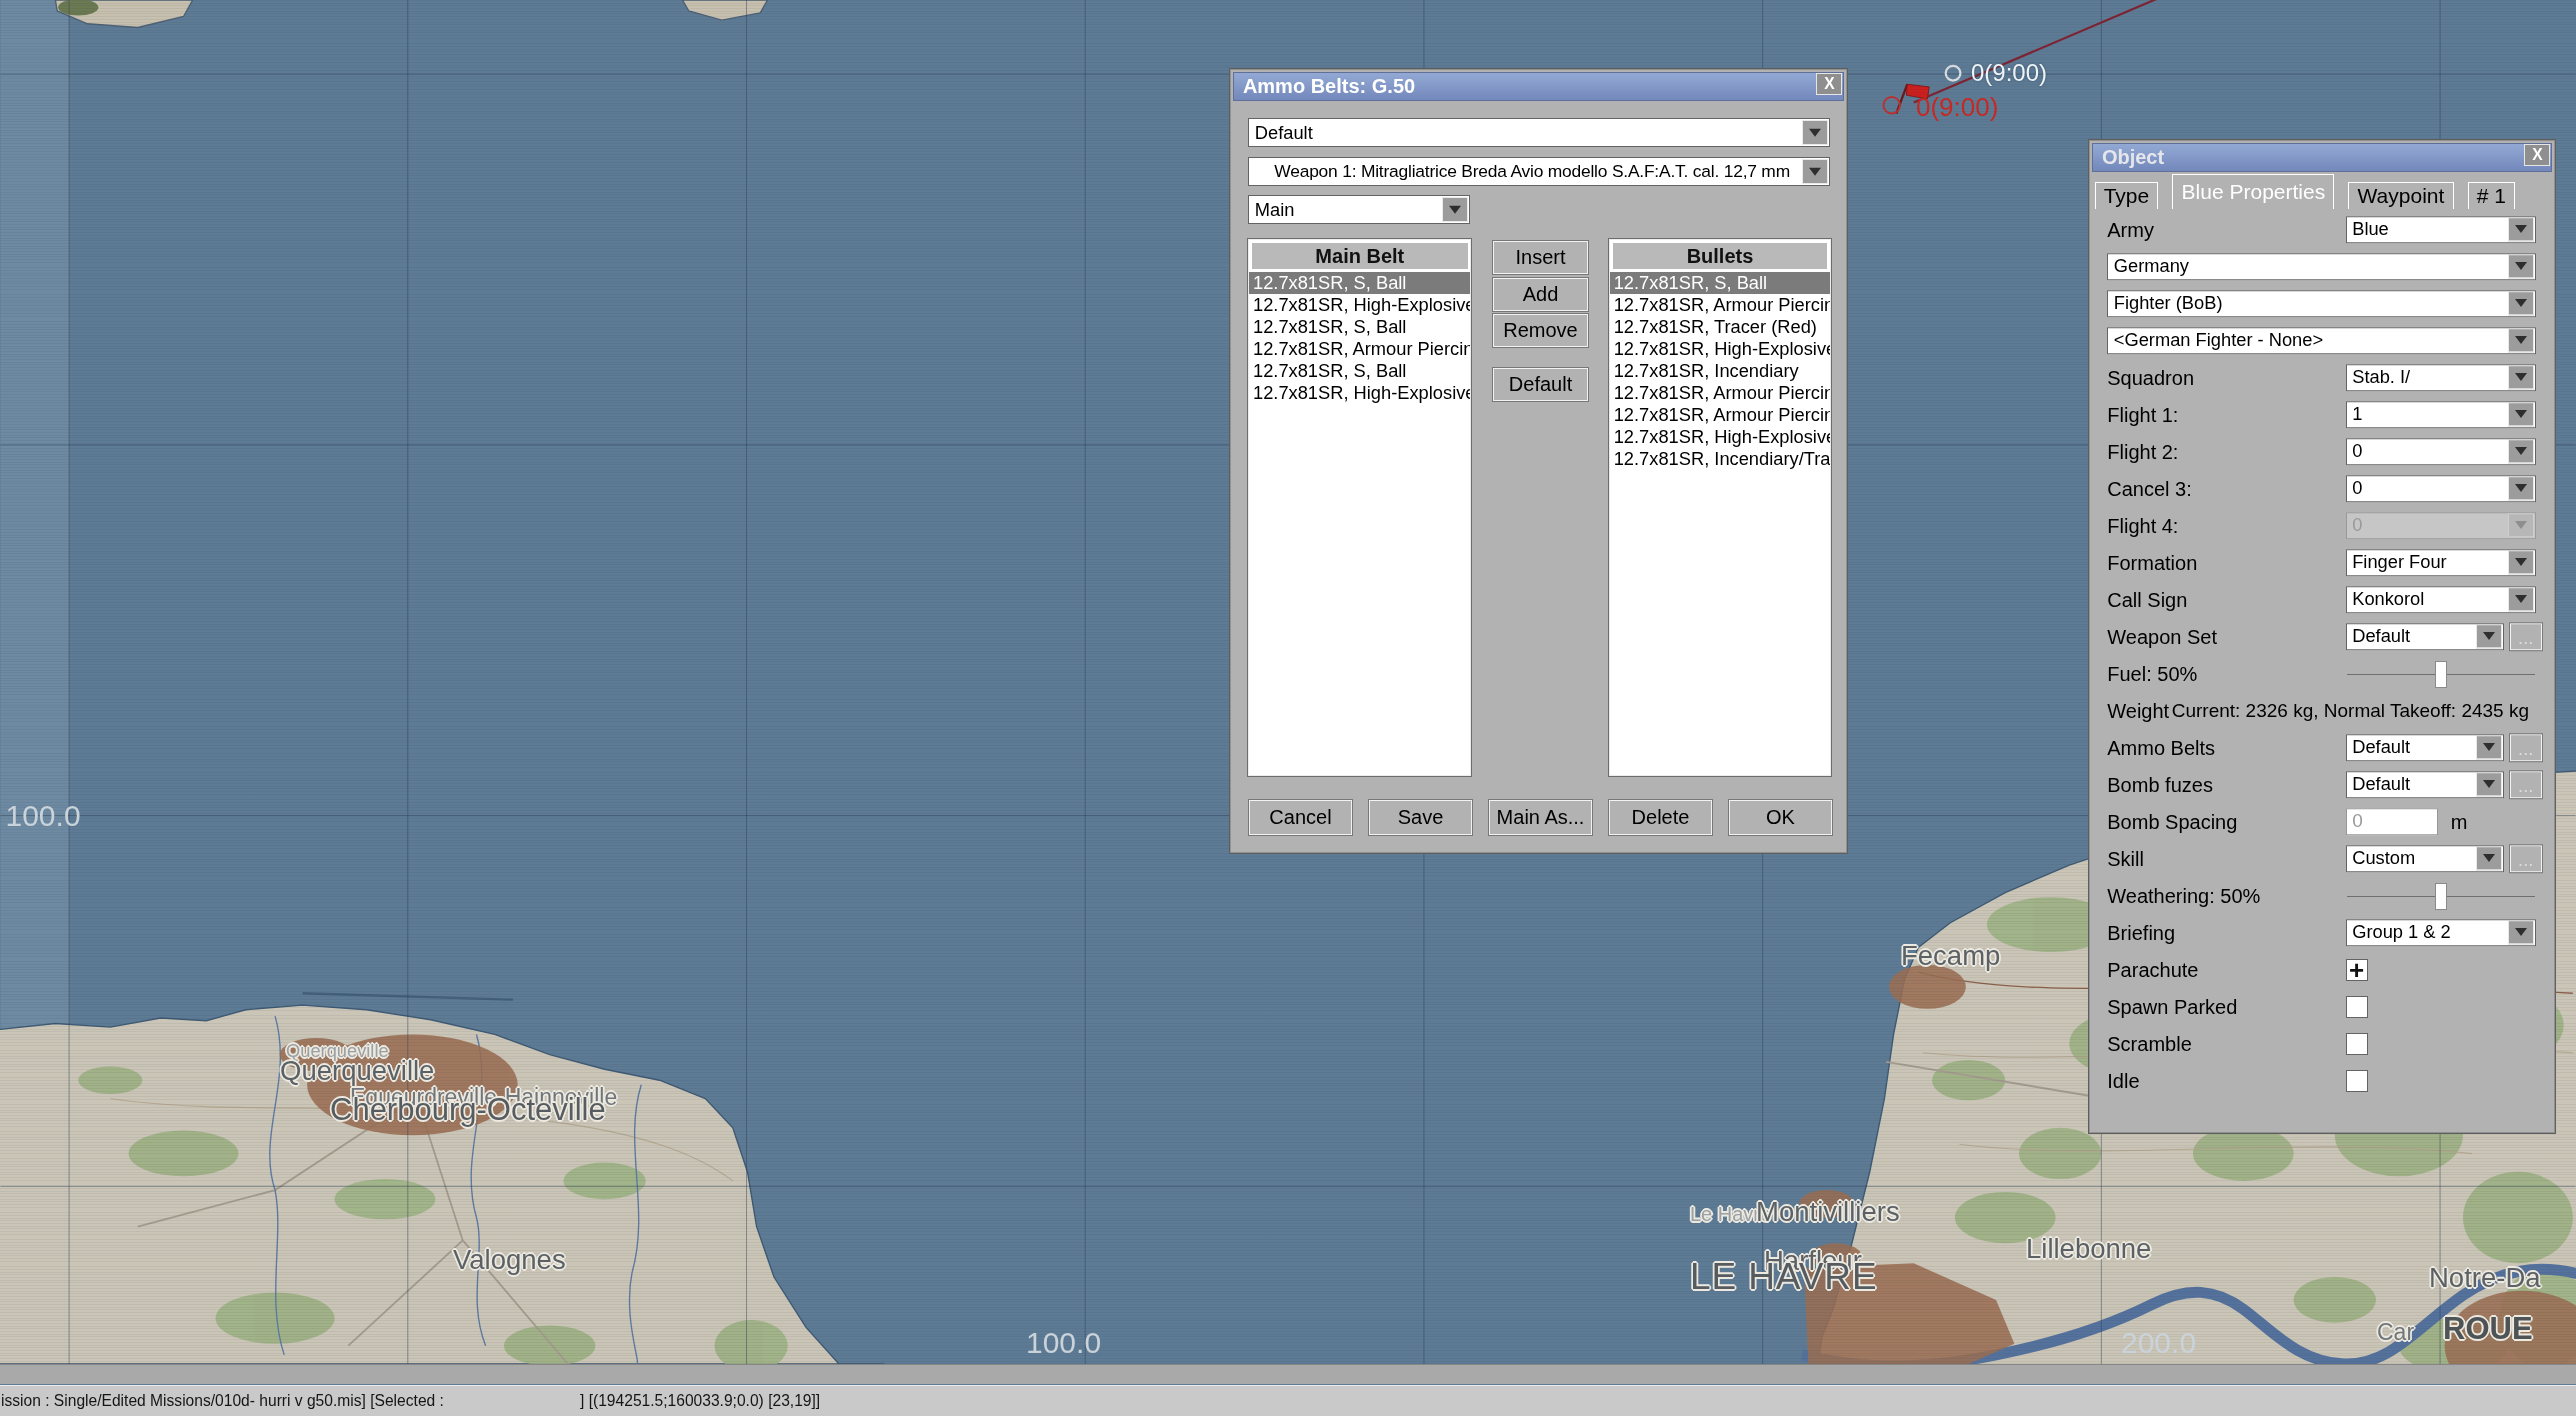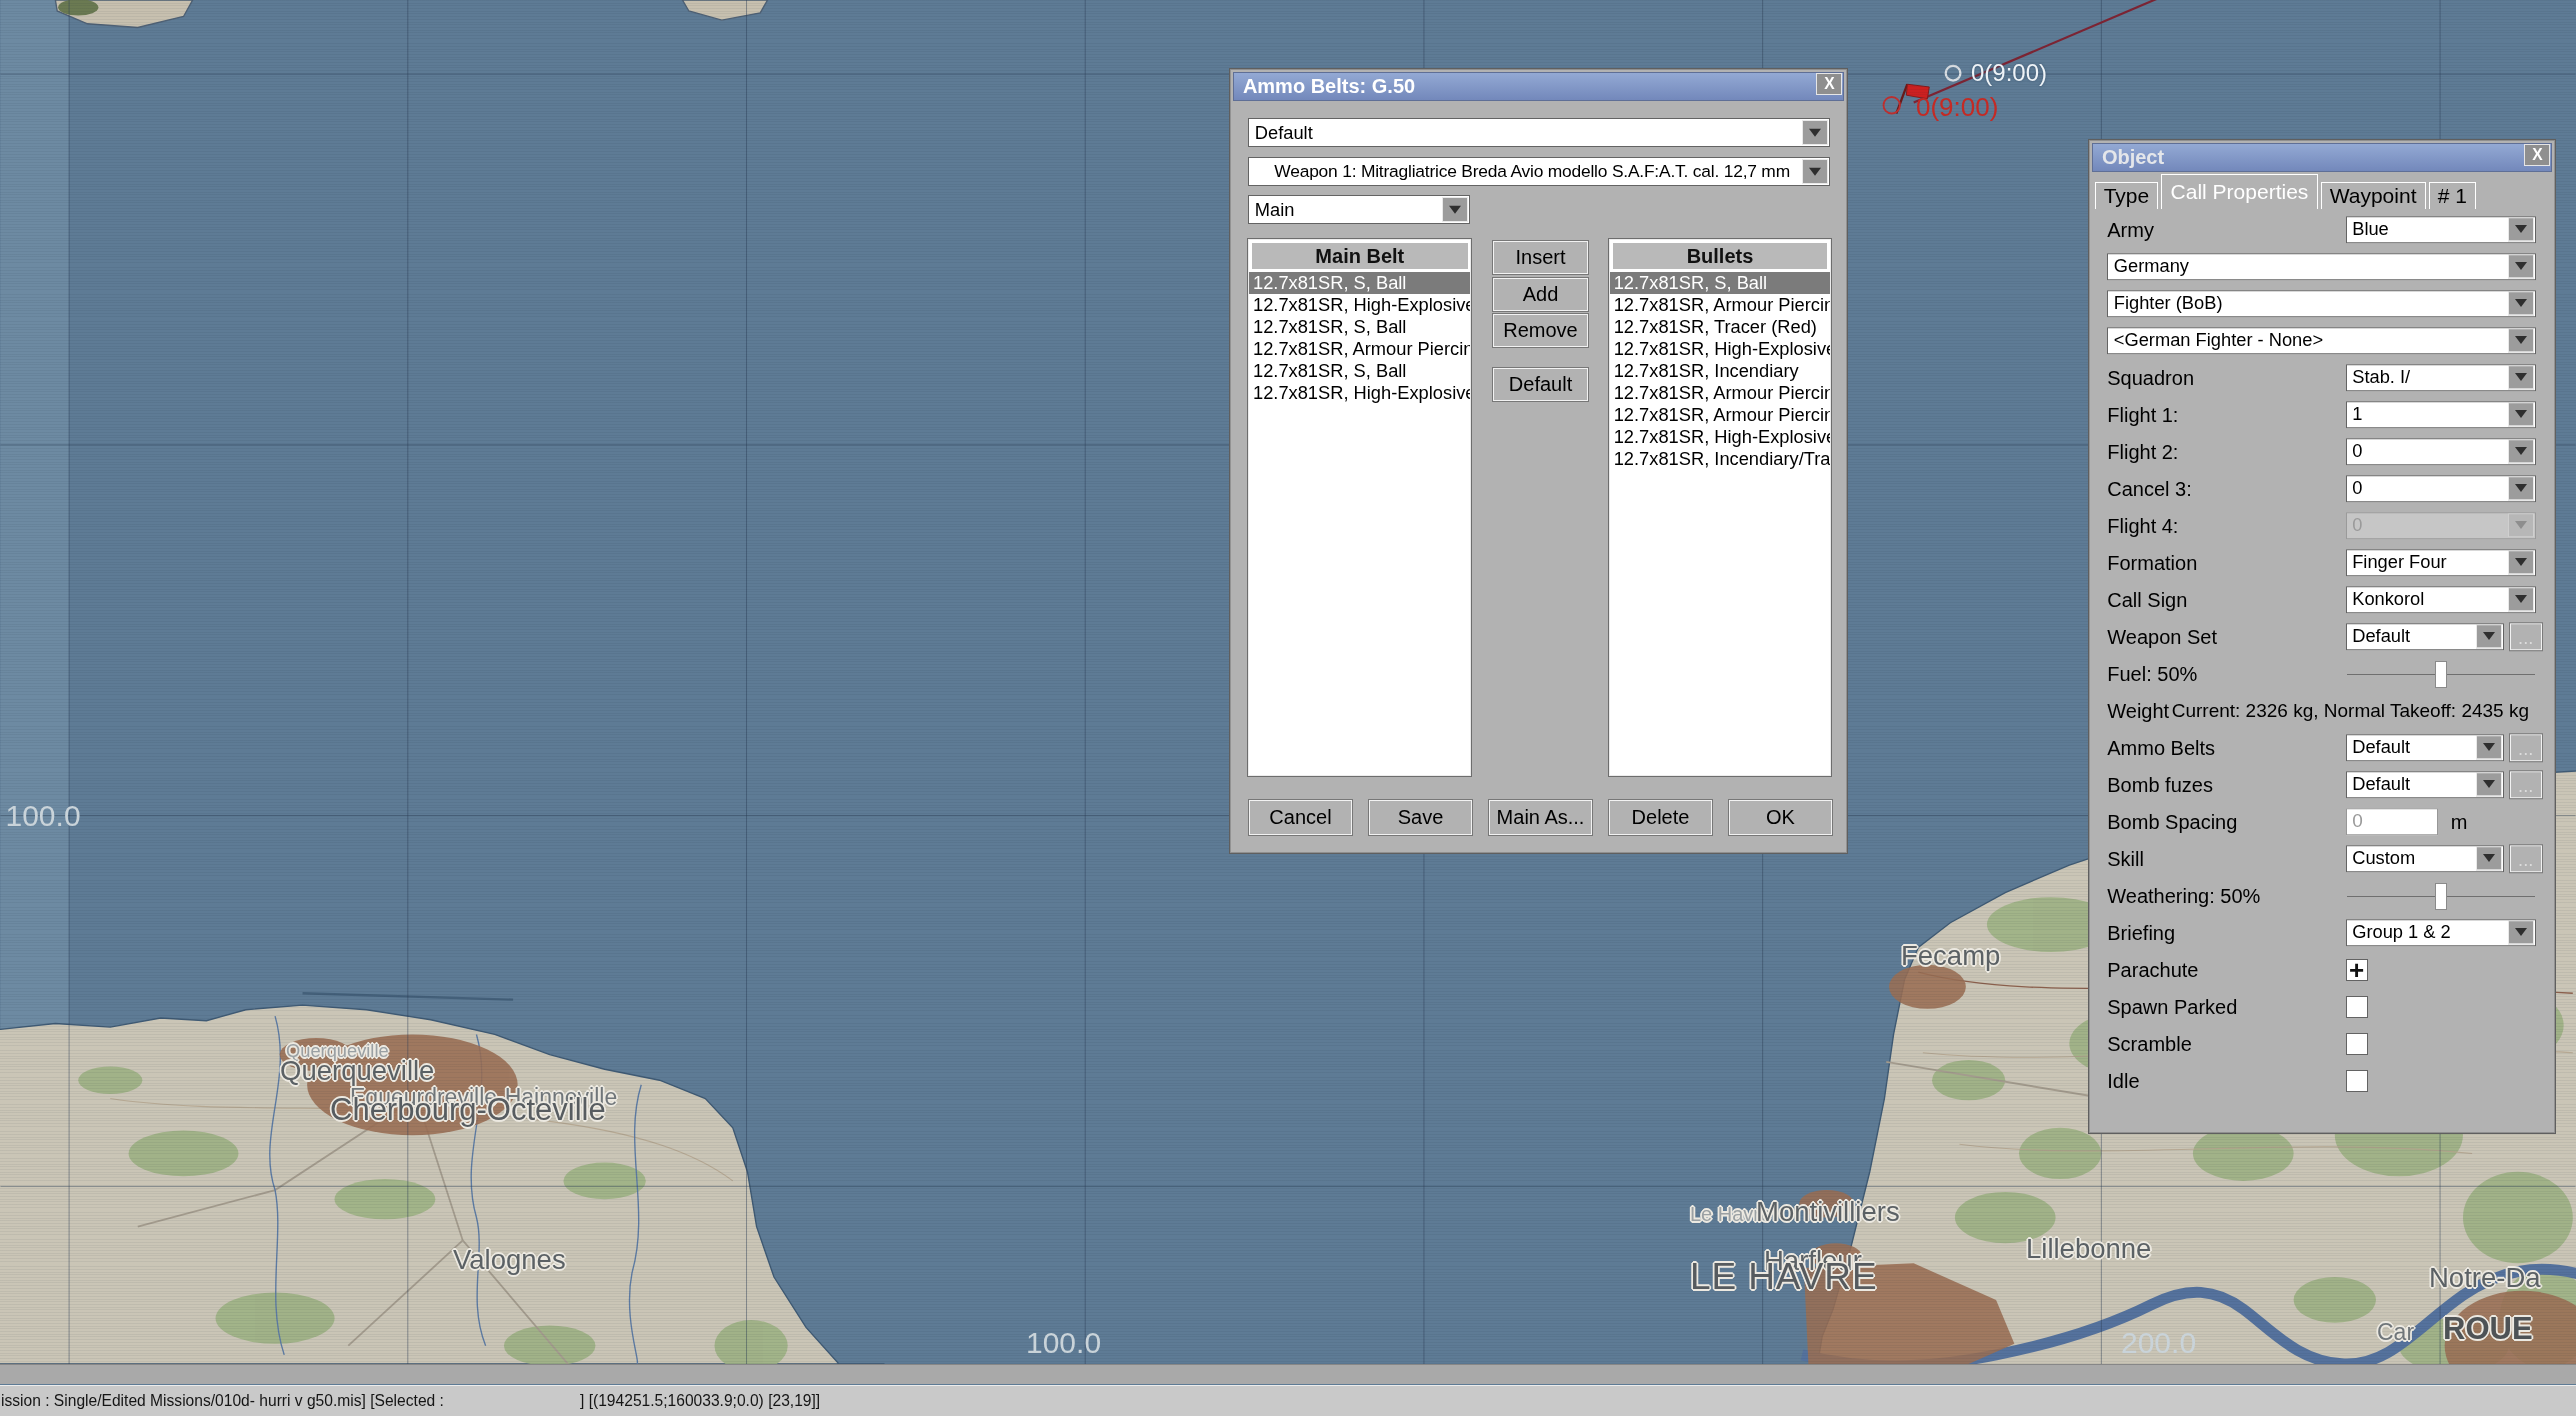--- a/index.html
+++ b/index.html
@@ -52,21 +52,21 @@
   .dd.disabled .dda:after{border-top-color:#8e8e8e;}
   
   .listbox{position:absolute;background:#fff;border:1.8px solid #ececec;outline:0.9px solid #6d6d6d;
     box-sizing:border-box;overflow:hidden;}
   .list-header{margin:2.7px;background:#b9b9b9;text-align:center;font-size:20px;font-weight:bold;
     height:26.6px;line-height:26.6px;color:#111;}
   .list-item{height:22px;line-height:22px;font-size:18.3px;color:#000;padding-left:3.7px;
     white-space:nowrap;overflow:hidden;}
   .list-item.selected{background:#7b7b7b;color:#fff;}
   
-  .tabs{position:absolute;left:5.5px;top:32px;height:37px;display:flex;align-items:flex-end;gap:3px;}
+  .tabs{position:absolute;left:5.5px;top:32px;height:37px;display:flex;align-items:flex-end;gap:14px;}
   .tab{background:#b2b2b2;border:1.8px solid #fff;border-bottom:none;height:27.5px;
     display:flex;align-items:center;padding:0 8.2px;font-size:21px;color:#000;box-sizing:border-box;}
   .tab.active{height:35px;color:#fff;}
   .obj-rows{position:absolute;left:2.7px;right:2.7px;top:71px;}
   .obj-row{position:relative;height:37px;}
   .obj-label{position:absolute;left:15.6px;top:50%;transform:translateY(-50%);
     font-size:20px;color:#000;white-space:nowrap;}
   .obj-text{position:absolute;left:80px;top:50%;transform:translateY(-50%);
     font-size:19px;color:#000;white-space:nowrap;}
   .morebtn{position:absolute;left:418px;top:50%;transform:translateY(-50%);width:32px;height:27.5px;
@@ -278,21 +278,21 @@
       </div>
   </div>
 
   <div class="window obj" style="left:2088px;top:139px;width:468px;height:995px">
     <div class="titlebar">
       <span class="t">Object</span>
     </div>
     <div class="closebtn">X</div>
     <div class="tabs" id="obj-tabs">
         <div class="tab">Type</div>
-        <div class="tab active">Call Properties</div>
+        <div class="tab active">Blue Properties</div>
         <div class="tab">Waypoint</div>
         <div class="tab"># 1</div>
       </div>
     <div class="obj-rows" id="obj-rows">
         <div class="obj-row">
           <div class="obj-label">Army</div>
           <div class="dd" style="left:254px;top:50%;transform:translateY(-50%);width:190px;height:27.5px">
             <div class="v">Blue</div>
             <div class="dda"></div>
           </div>

